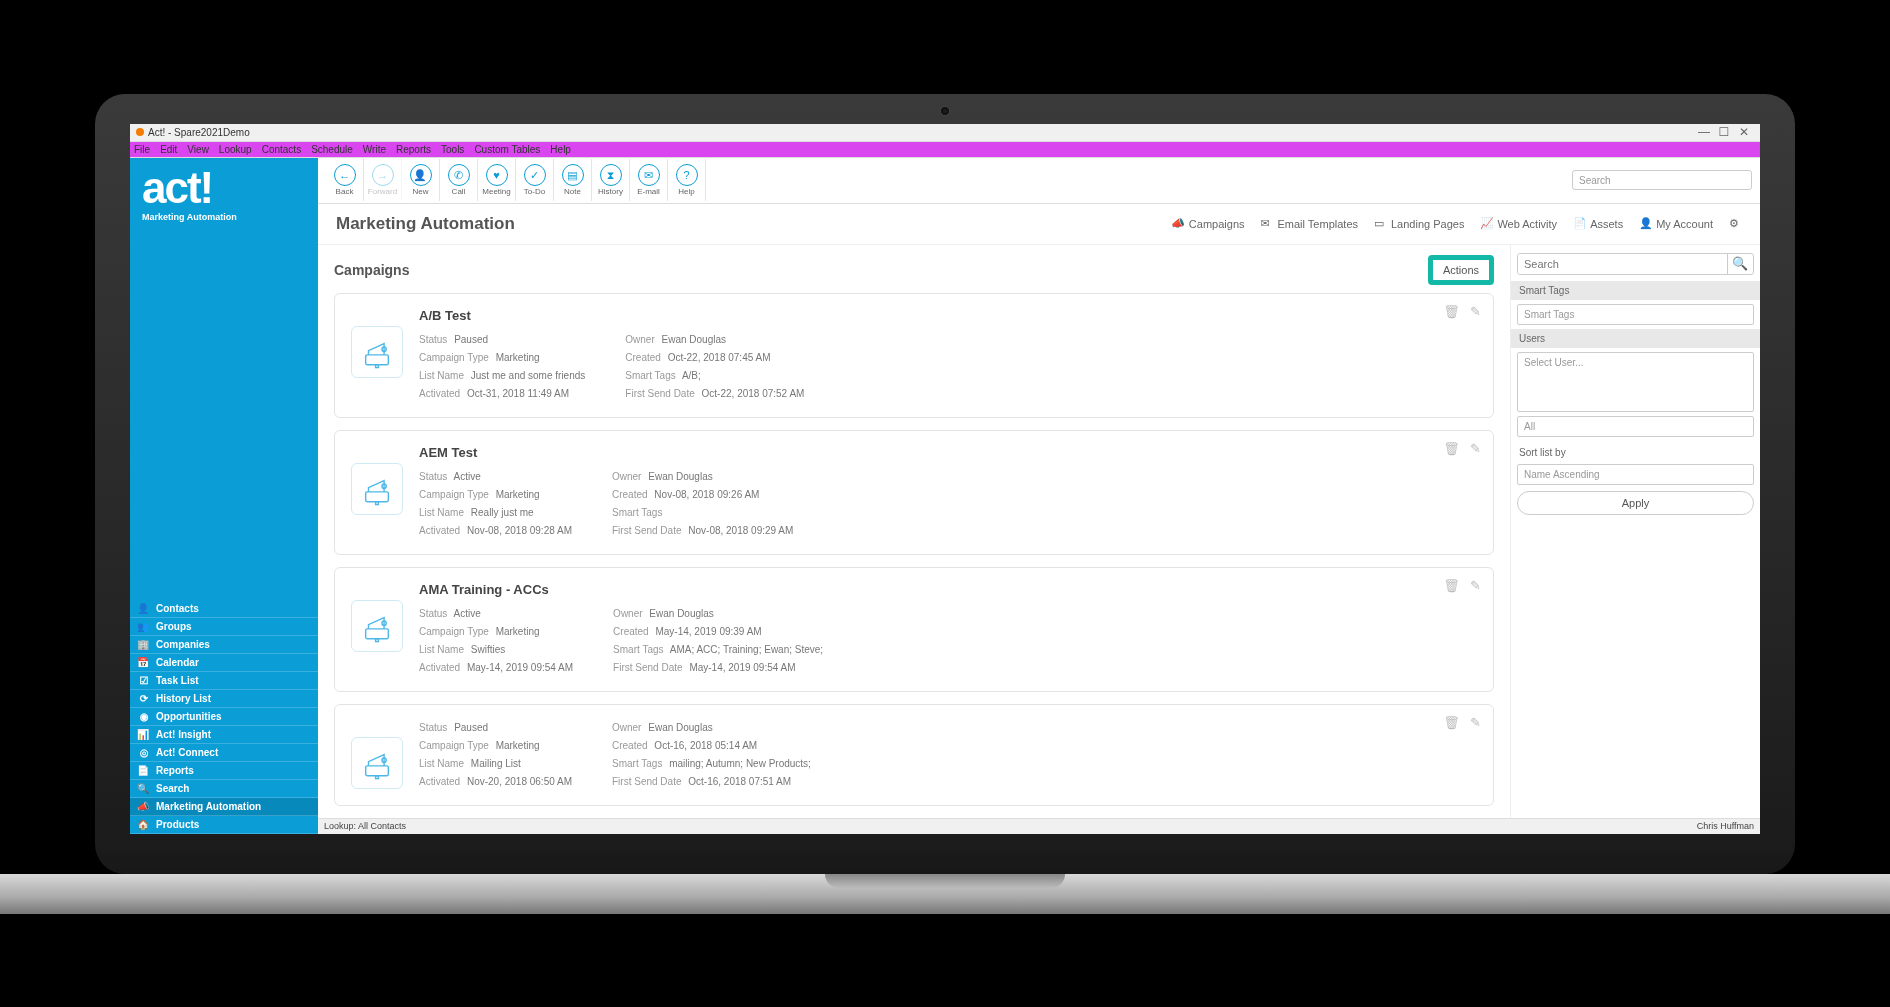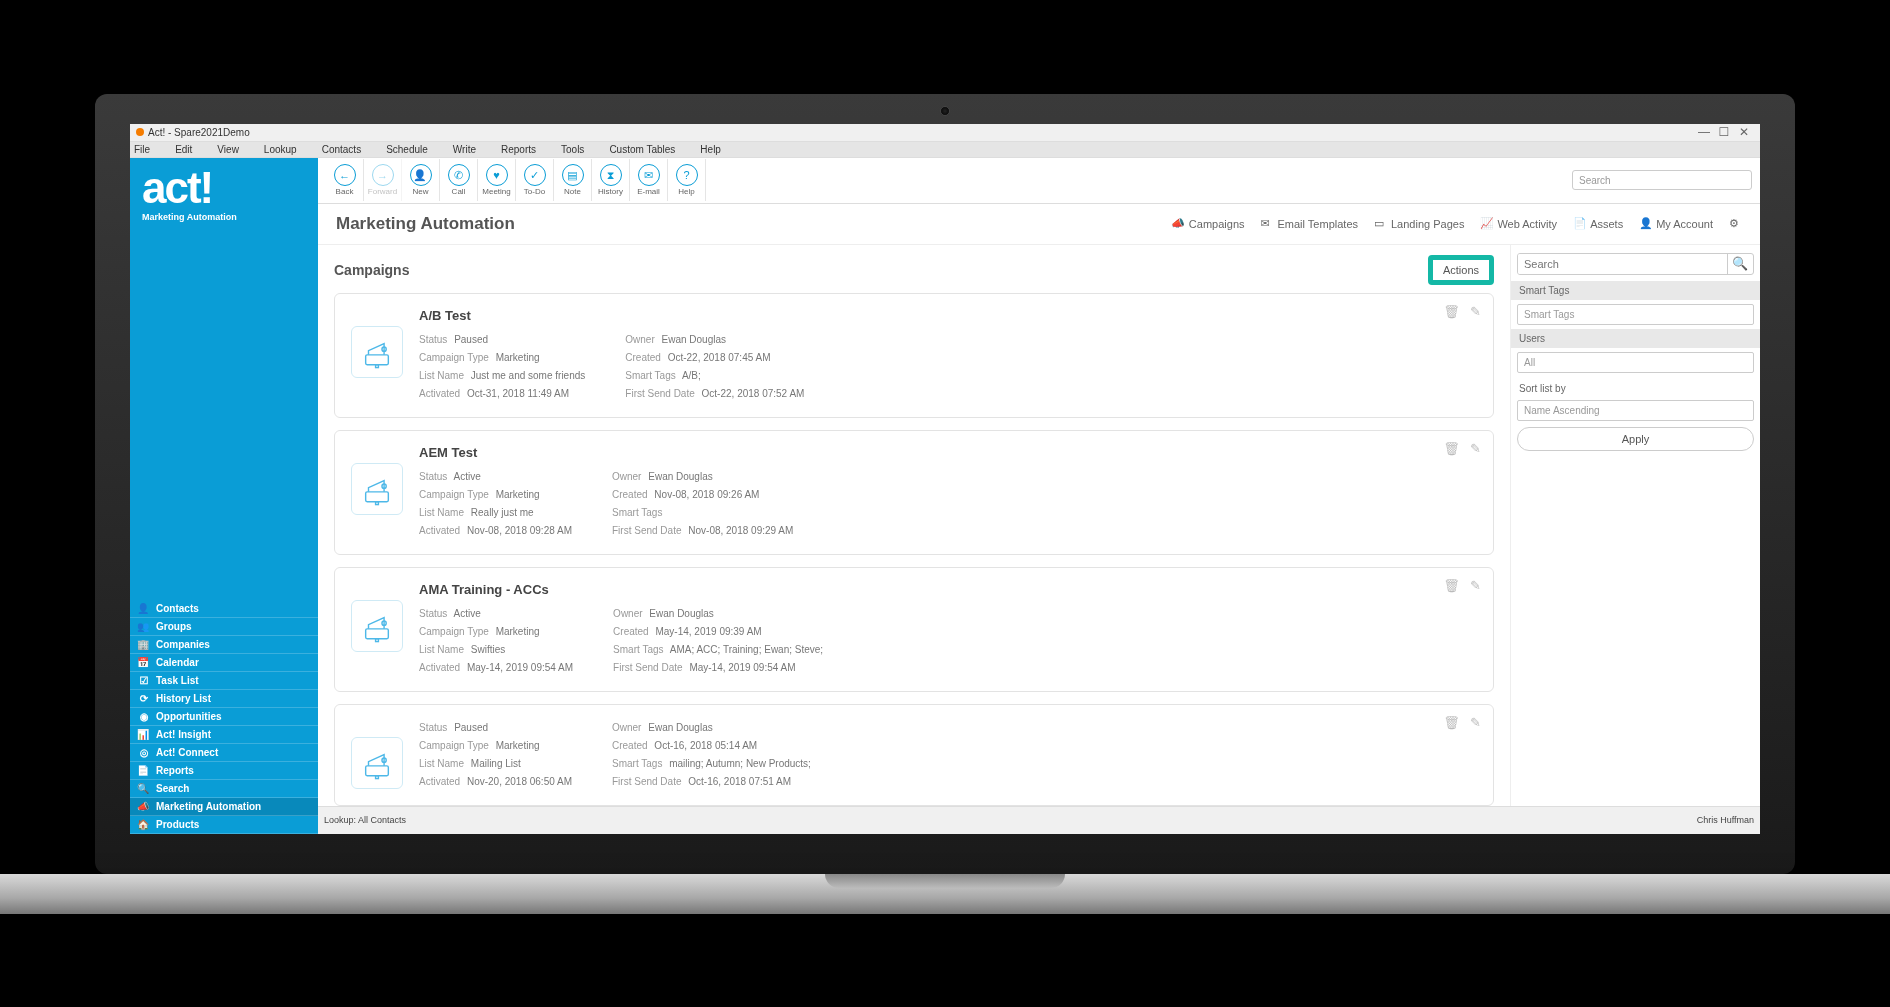--- a/index.html
+++ b/index.html
@@ -1,30 +1,30 @@
 <!DOCTYPE html>
 <html><head>
 <meta charset="utf-8">
 <style>
 * { margin:0; padding:0; box-sizing:border-box; font-family:Arial,Helvetica,sans-serif; }
 body { background:#000; width:1890px; height:1007px; position:relative; overflow:hidden; }
 
 .laptop { position:absolute; left:50%; top:50%; transform:translate(-50%,-50%); width:1700px; }
-.bezel { background:linear-gradient(180deg,#3a3a3a,#1a1a1a); border-radius:12px; padding:30px 35px 40px; position:relative; box-shadow:0 25px 50px rgba(0,0,0,.6); }
+.bezel { background:linear-gradient(180deg,#3a3a3a,#1a1a1a); border-radius:30px; padding:30px 35px 40px; position:relative; box-shadow:0 25px 50px rgba(0,0,0,.6); }
 .camera { position:absolute; top:12px; left:50%; transform:translateX(-50%); width:10px; height:10px; background:radial-gradient(circle,#222,#000); border-radius:50%; border:1px solid #444;}
 .screen { background:#fff; width:100%; height:710px; overflow:hidden; display:flex; flex-direction:column; }
 .base { height:40px; background:linear-gradient(180deg,#d9d9d9,#a8a8a8 60%,#777); border-radius:0 0 22px 22px; margin:0 -120px; position:relative; box-shadow:0 15px 30px rgba(0,0,0,.5); }
 .base::before{content:"";position:absolute;top:0;left:50%;transform:translateX(-50%);width:240px;height:14px;background:linear-gradient(180deg,#888,#bbb);border-radius:0 0 14px 14px;}
 
 .titlebar { height:18px; background:#f0f0f0; border-bottom:1px solid #ddd; display:flex; align-items:center; padding:0 6px; font-size:10px; color:#333; }
 .titlebar .dot{width:8px;height:8px;border-radius:50%;background:#f57c00;margin-right:4px;}
 .titlebar .spacer{flex:1;}
 .titlebar .wc{width:20px;text-align:center;color:#666;font-size:12px;}
 
-.menubar { height:16px; background:#e5e5e5; border-bottom:1px solid #ddd; display:flex; align-items:center; padding:0 4px; font-size:10px; color:#333; gap:25px;}
+.menubar { height:16px; background:#d946ef; border-bottom:1px solid #ddd; display:flex; align-items:center; padding:0 4px; font-size:10px; color:#333; gap:10px;}
 .menubar span{cursor:default;}
 
 .app { flex:1; display:flex; overflow:hidden; }
 .sidebar { width:188px; background:#0a9dd6; display:flex; flex-direction:column; color:#fff; }
 .logo { padding:8px 12px 4px; }
 .logo-text{font-size:44px;font-weight:900;letter-spacing:-2px;line-height:1;}
 .logo-sub{font-size:9px;font-weight:bold;margin-top:2px;}
 .sidebar-spacer{flex:1;}
 .nav { background:#0a9dd6; }
 .nav-item{display:flex;align-items:center;gap:6px;padding:3px 8px;font-size:10px;font-weight:bold;border-bottom:1px solid rgba(255,255,255,.2);cursor:pointer;}
@@ -67,21 +67,21 @@
 .filter-col{width:250px;border-left:1px solid #eee;padding:8px 0;overflow:auto;}
 .f-search{display:flex;border:1px solid #ccc;margin:0 6px 6px;border-radius:3px;overflow:hidden;}
 .f-search input{flex:1;border:none;padding:4px 6px;font-size:11px;outline:none;}
 .f-search .sbtn{width:26px;display:flex;align-items:center;justify-content:center;border-left:1px solid #ccc;font-size:13px;cursor:pointer;}
 .f-section-h{background:#e8e8e8;padding:4px 8px;font-size:10px;color:#666;}
 .f-input{border:1px solid #ccc;margin:4px 6px;padding:4px 6px;font-size:10px;color:#999;border-radius:2px;}
 .f-box{border:1px solid #ccc;margin:4px 6px;height:60px;padding:4px 6px;font-size:10px;color:#999;border-radius:2px;}
 .f-label{padding:6px 8px 2px;font-size:10px;color:#666;}
 .apply-btn{display:block;margin:6px;border:1px solid #ccc;background:#fff;border-radius:14px;padding:5px 0;text-align:center;font-size:11px;color:#555;cursor:pointer;}
 
-.statusbar{height:28px;background:#f0f0f0;border-top:1px solid #ddd;display:flex;align-items:center;padding:0 6px;font-size:9px;color:#444;}
+.statusbar{height:16px;background:#f0f0f0;border-top:1px solid #ddd;display:flex;align-items:center;padding:0 6px;font-size:9px;color:#444;}
 .statusbar .sspacer{flex:1;}
 </style>
 </head>
 <body>
 
 <div class="laptop">
   <div class="bezel">
     <div class="camera"></div>
     <div class="screen">
 
@@ -389,20 +389,21 @@
             </div>
 
             <div class="filter-col">
               <div class="f-search">
                 <input placeholder="Search" style="">
                 <div class="sbtn">🔍</div>
               </div>
               <div class="f-section-h">Smart Tags</div>
               <div class="f-input">Smart Tags</div>
               <div class="f-section-h">Users</div>
+              <div class="f-box">Select User...</div>
               <div class="f-input">All</div>
               <div class="f-label">Sort list by</div>
               <div class="f-input">Name Ascending</div>
               <div class="apply-btn">Apply</div>
             </div>
           </div>
 
           <div class="statusbar">
             <span>Lookup: All Contacts</span>
             <div class="sspacer"></div>

